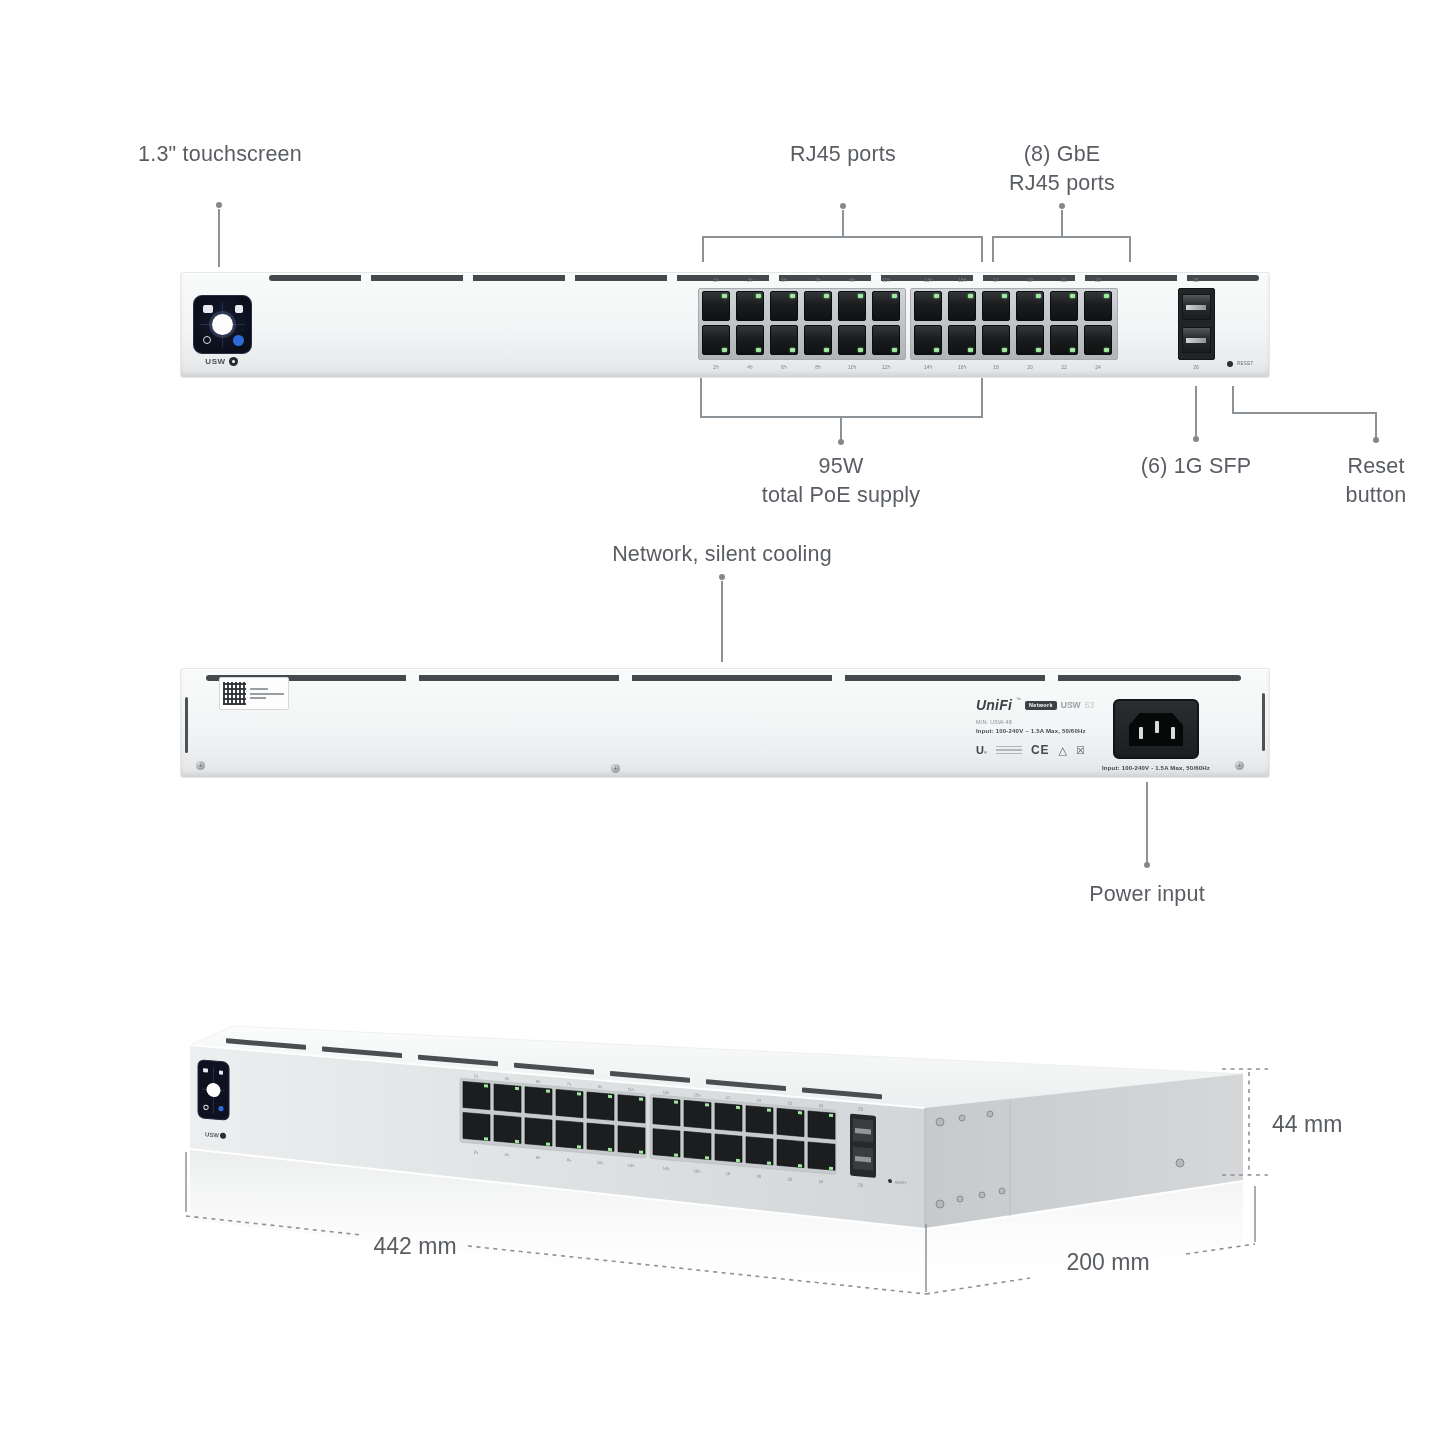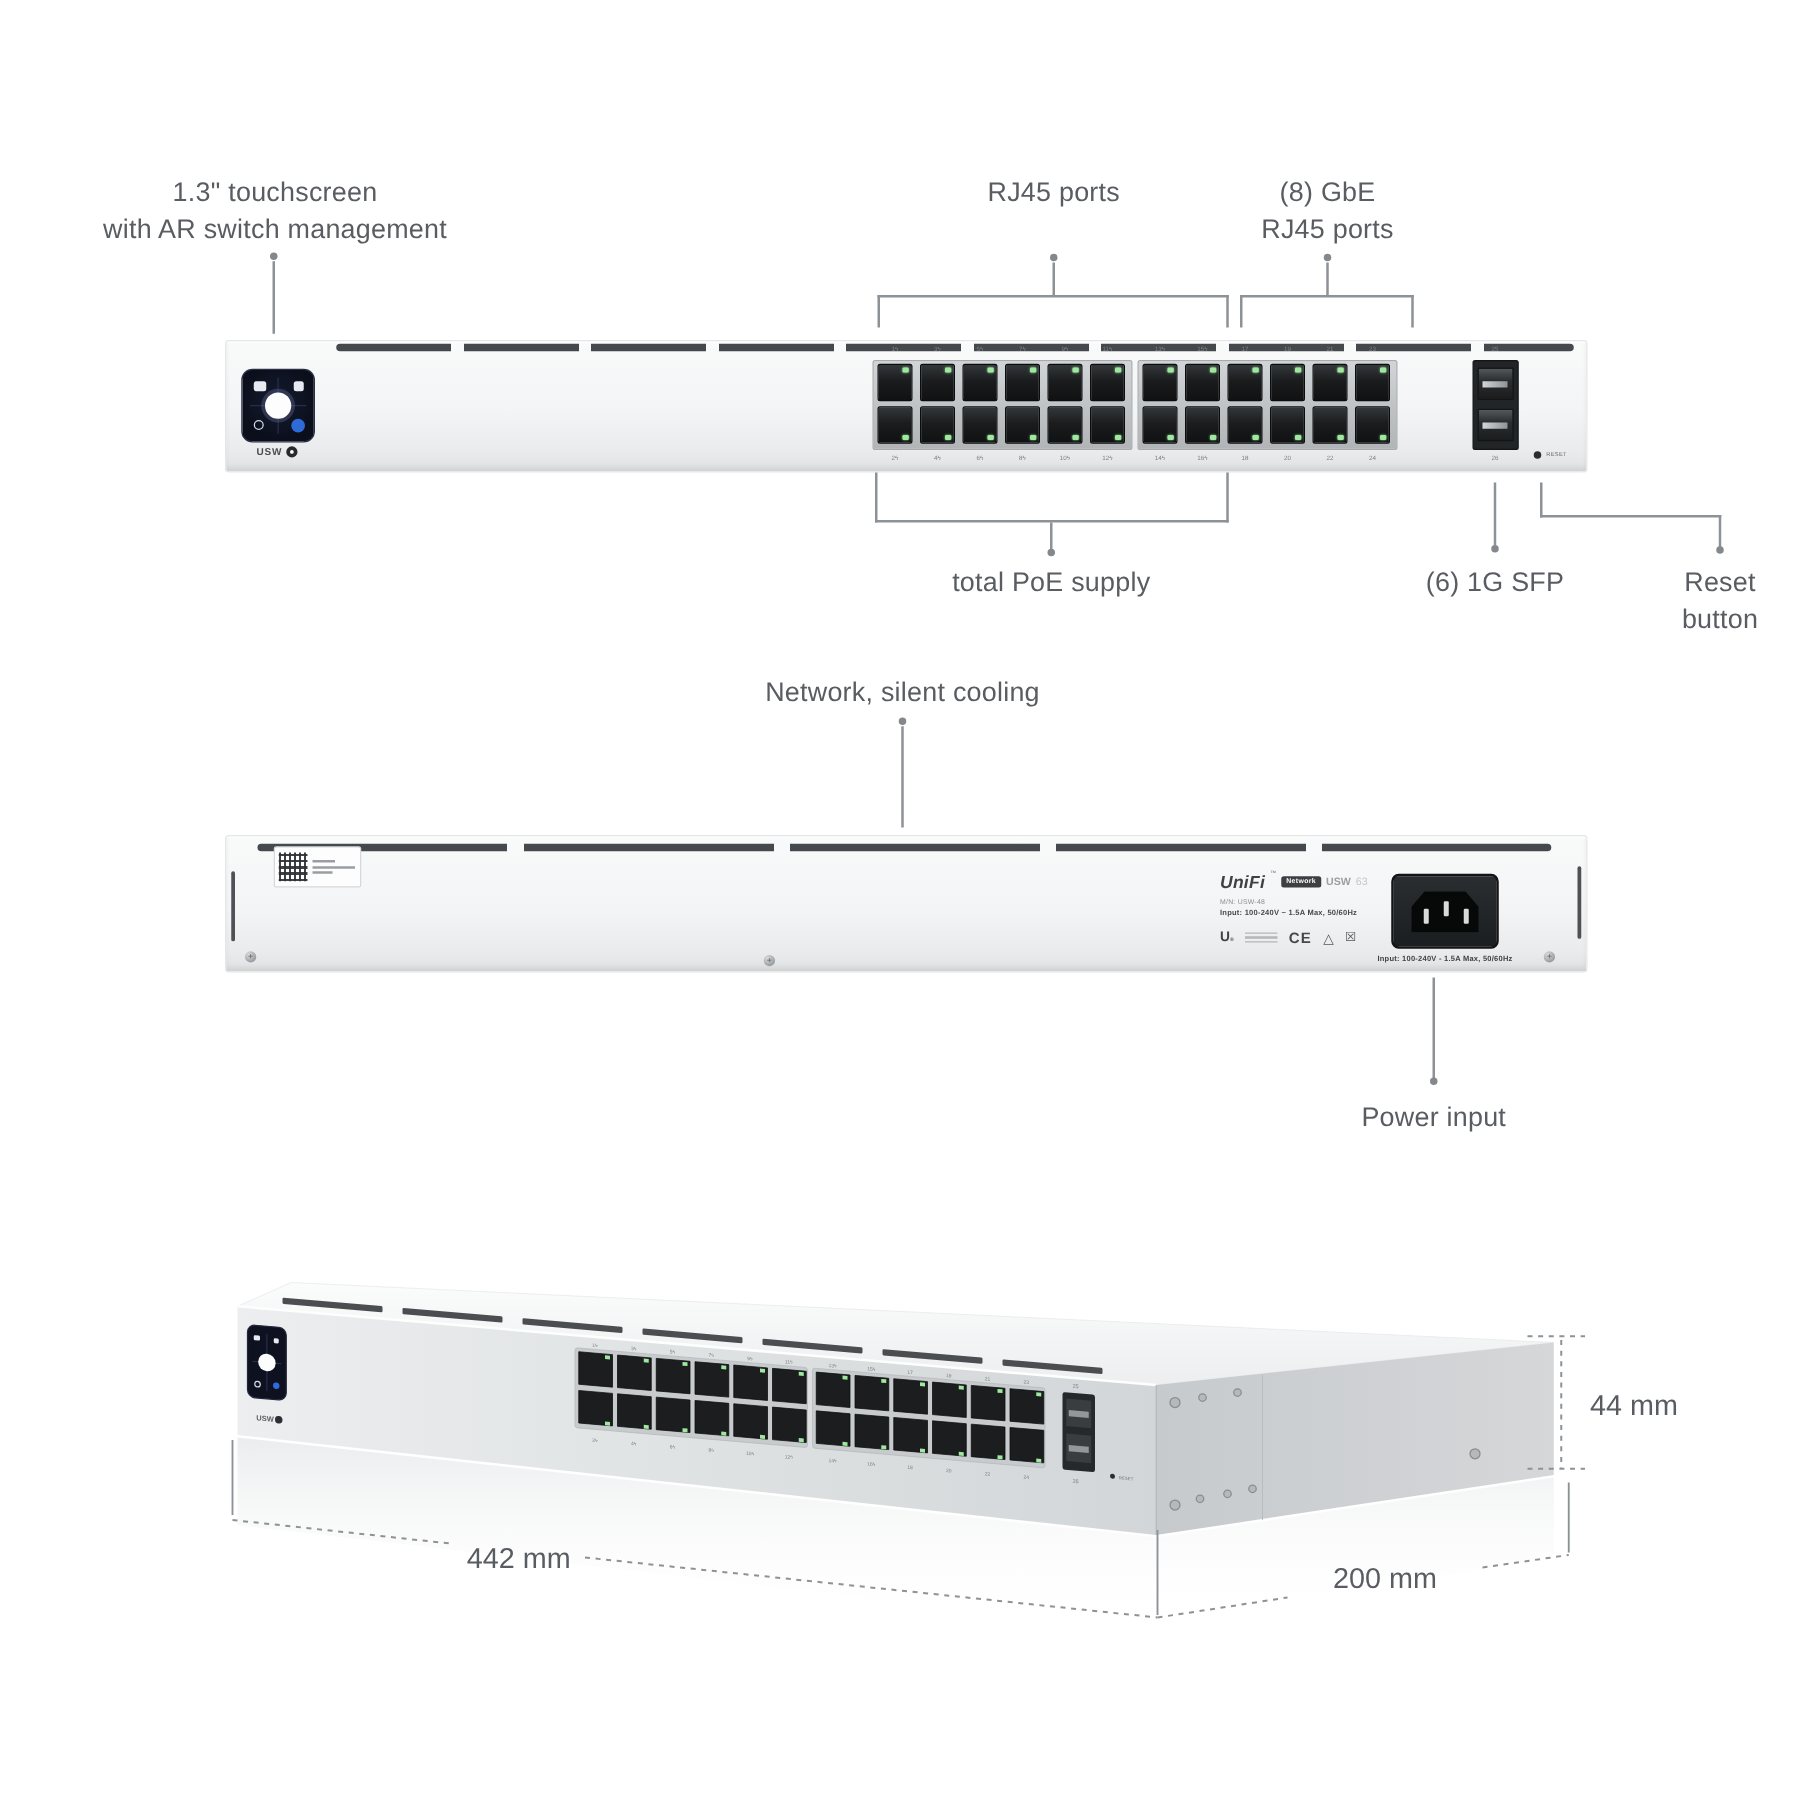--- a/index.html
+++ b/index.html
@@ -87,21 +87,20 @@
          background:radial-gradient(circle at 35% 30%,#d8dbdd,#9a9ea2 70%,#83878b);
          display:flex;align-items:center;justify-content:center;
          font-size:7px;color:#5d6165;line-height:0;}
   .caption6{position:absolute;font-size:6px;font-weight:bold;color:#3f4347;text-align:center;letter-spacing:.2px;}
 </style>
 </head>
 <body>
 
 <div class="ann" style="left:20px;top:140px;width:400px;">
   <div>1.3" touchscreen</div>
-  <div>with AR switch management</div>
 </div>
 <div class="dot" style="left:216px;top:202px;"></div>
 <div class="vline" style="left:218px;top:209px;height:58px;"></div>
 
 <div class="ann" style="left:688px;top:140px;width:310px;">
   <div>RJ45 ports</div>
 </div>
 <div class="dot" style="left:840px;top:203px;"></div>
 <div class="vline" style="left:842px;top:210px;height:26px;"></div>
 <div class="bracket-down" style="left:702px;top:236px;width:281px;height:26px;"></div>
@@ -236,20 +235,21 @@
   <div class="plabel" style="left:991px;top:4px;">25</div>
   <div class="plabel" style="left:991px;top:91px;">26</div>
   <div class="resetdot" style="left:1046px;top:88px;"></div>
   <div class="resetlabel" style="left:1056px;top:88px;">RESET</div>
 </div>
 
 <div class="bracket-up" style="left:700px;top:378px;width:283px;height:40px;"></div>
 <div class="vline" style="left:840px;top:418px;height:22px;"></div>
 <div class="dot" style="left:838px;top:439px;"></div>
 <div class="ann" style="left:691px;top:452px;width:300px;">
+  <div>95W</div>
   <div>total PoE supply</div>
 </div>
 
 <div class="vline" style="left:1195px;top:386px;height:50px;"></div>
 <div class="dot" style="left:1193px;top:436px;"></div>
 <div class="ann" style="left:1046px;top:452px;width:300px;">
   <div>(6) 1G SFP</div>
 </div>
 
 <div class="vline" style="left:1232px;top:386px;height:28px;"></div>

